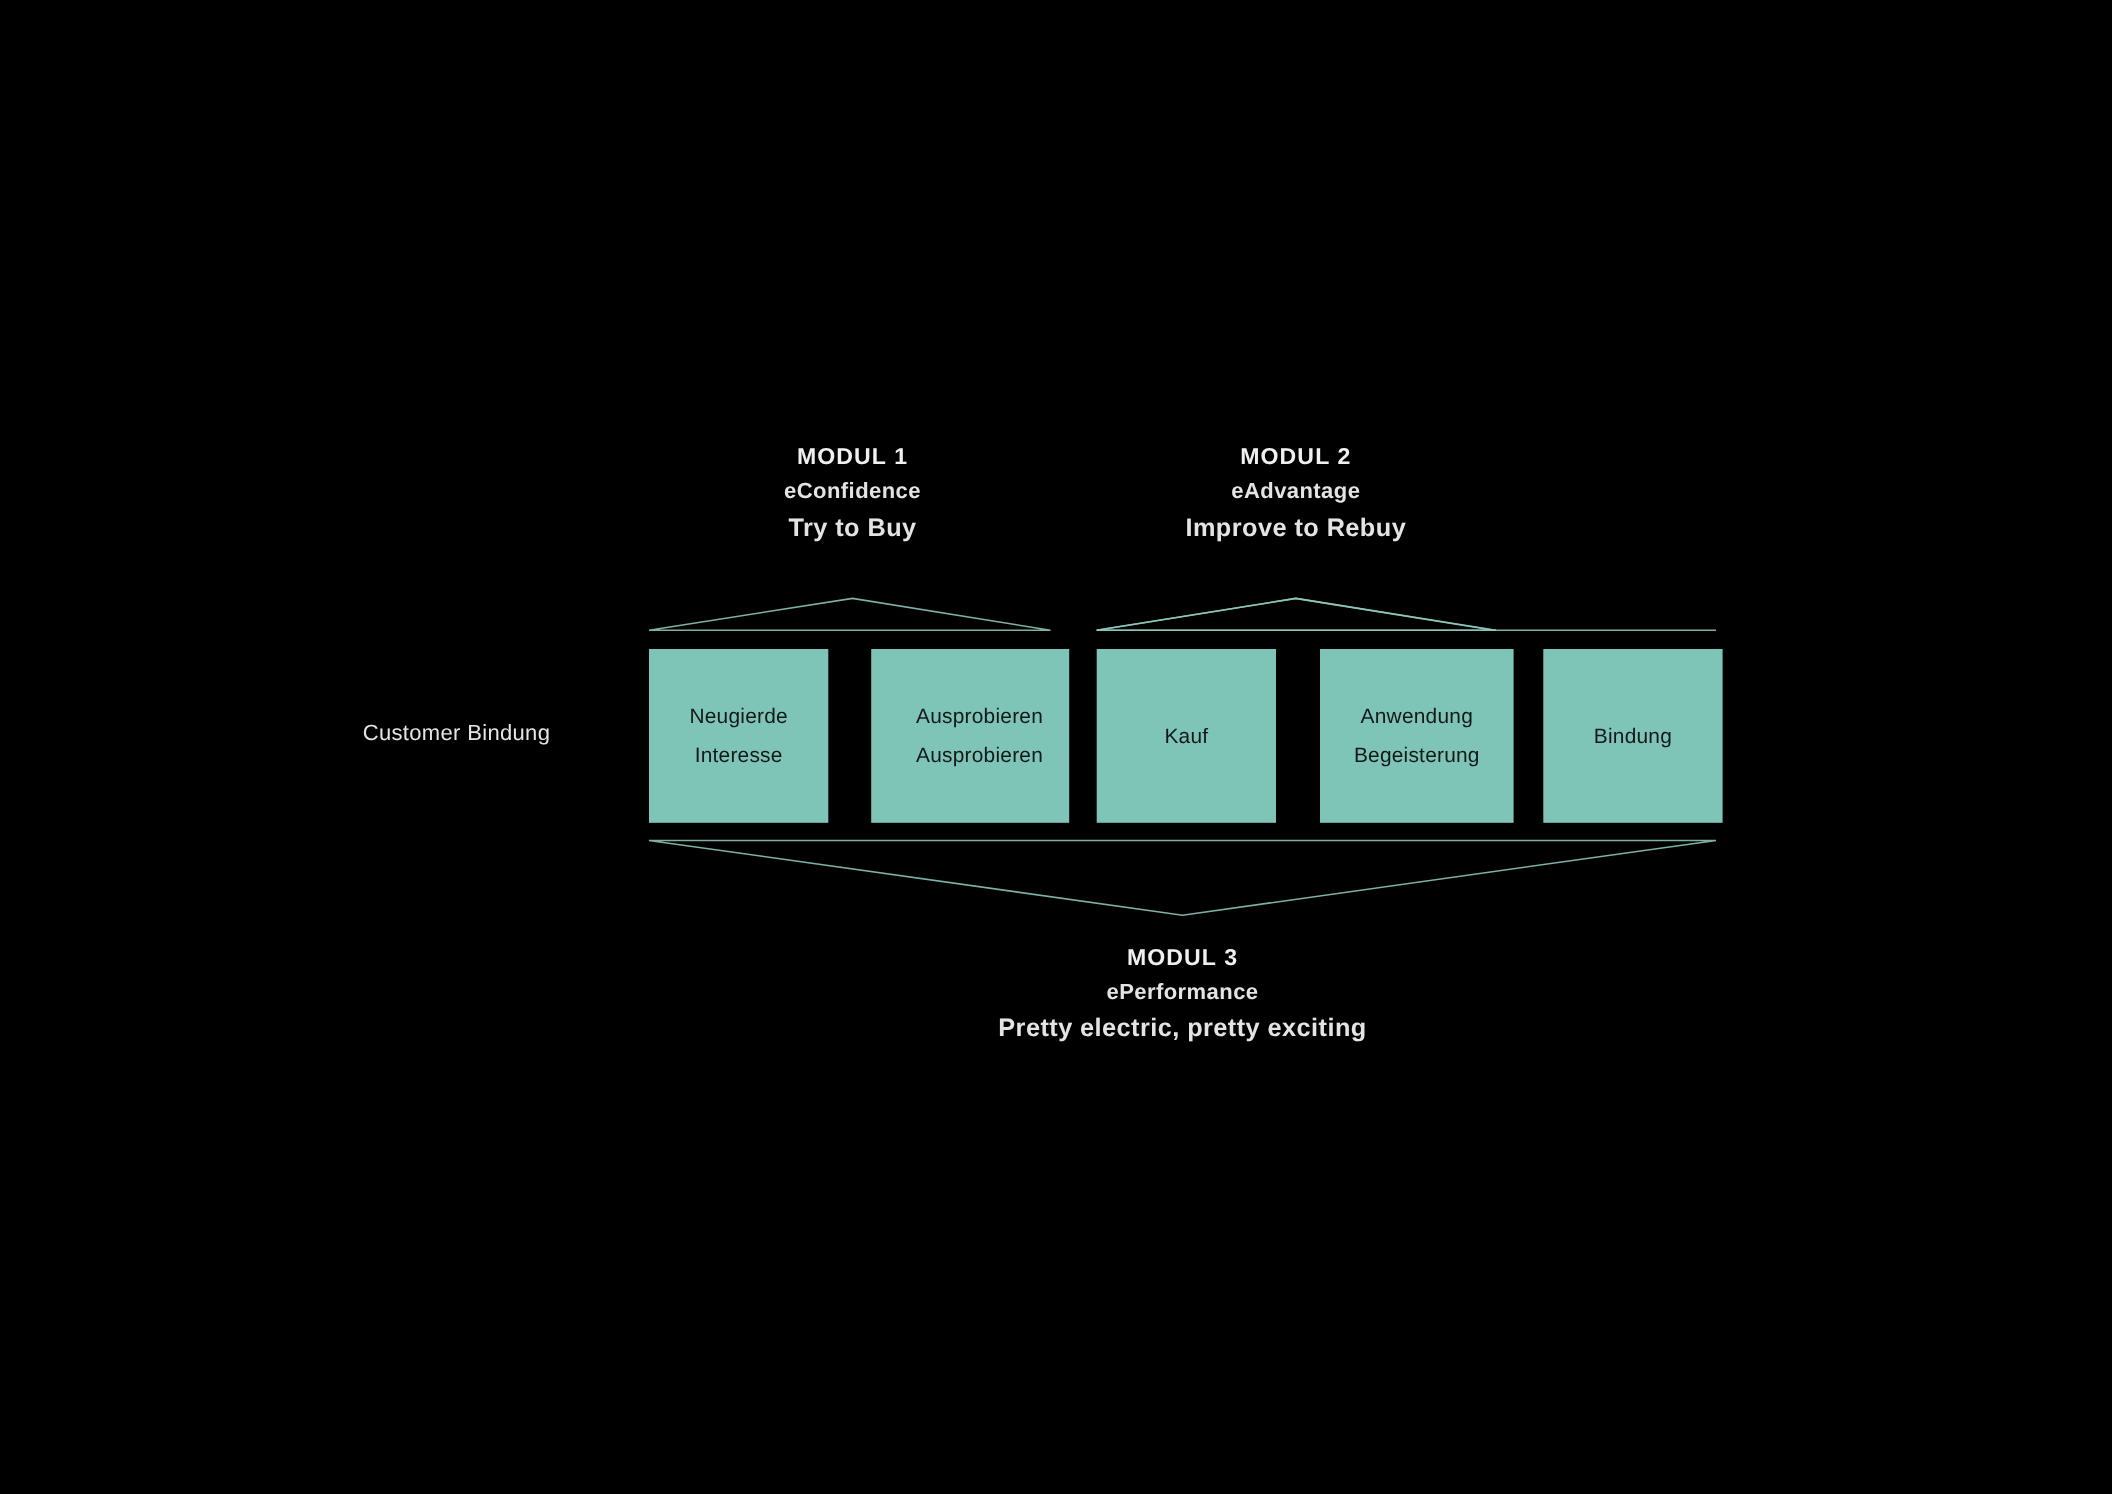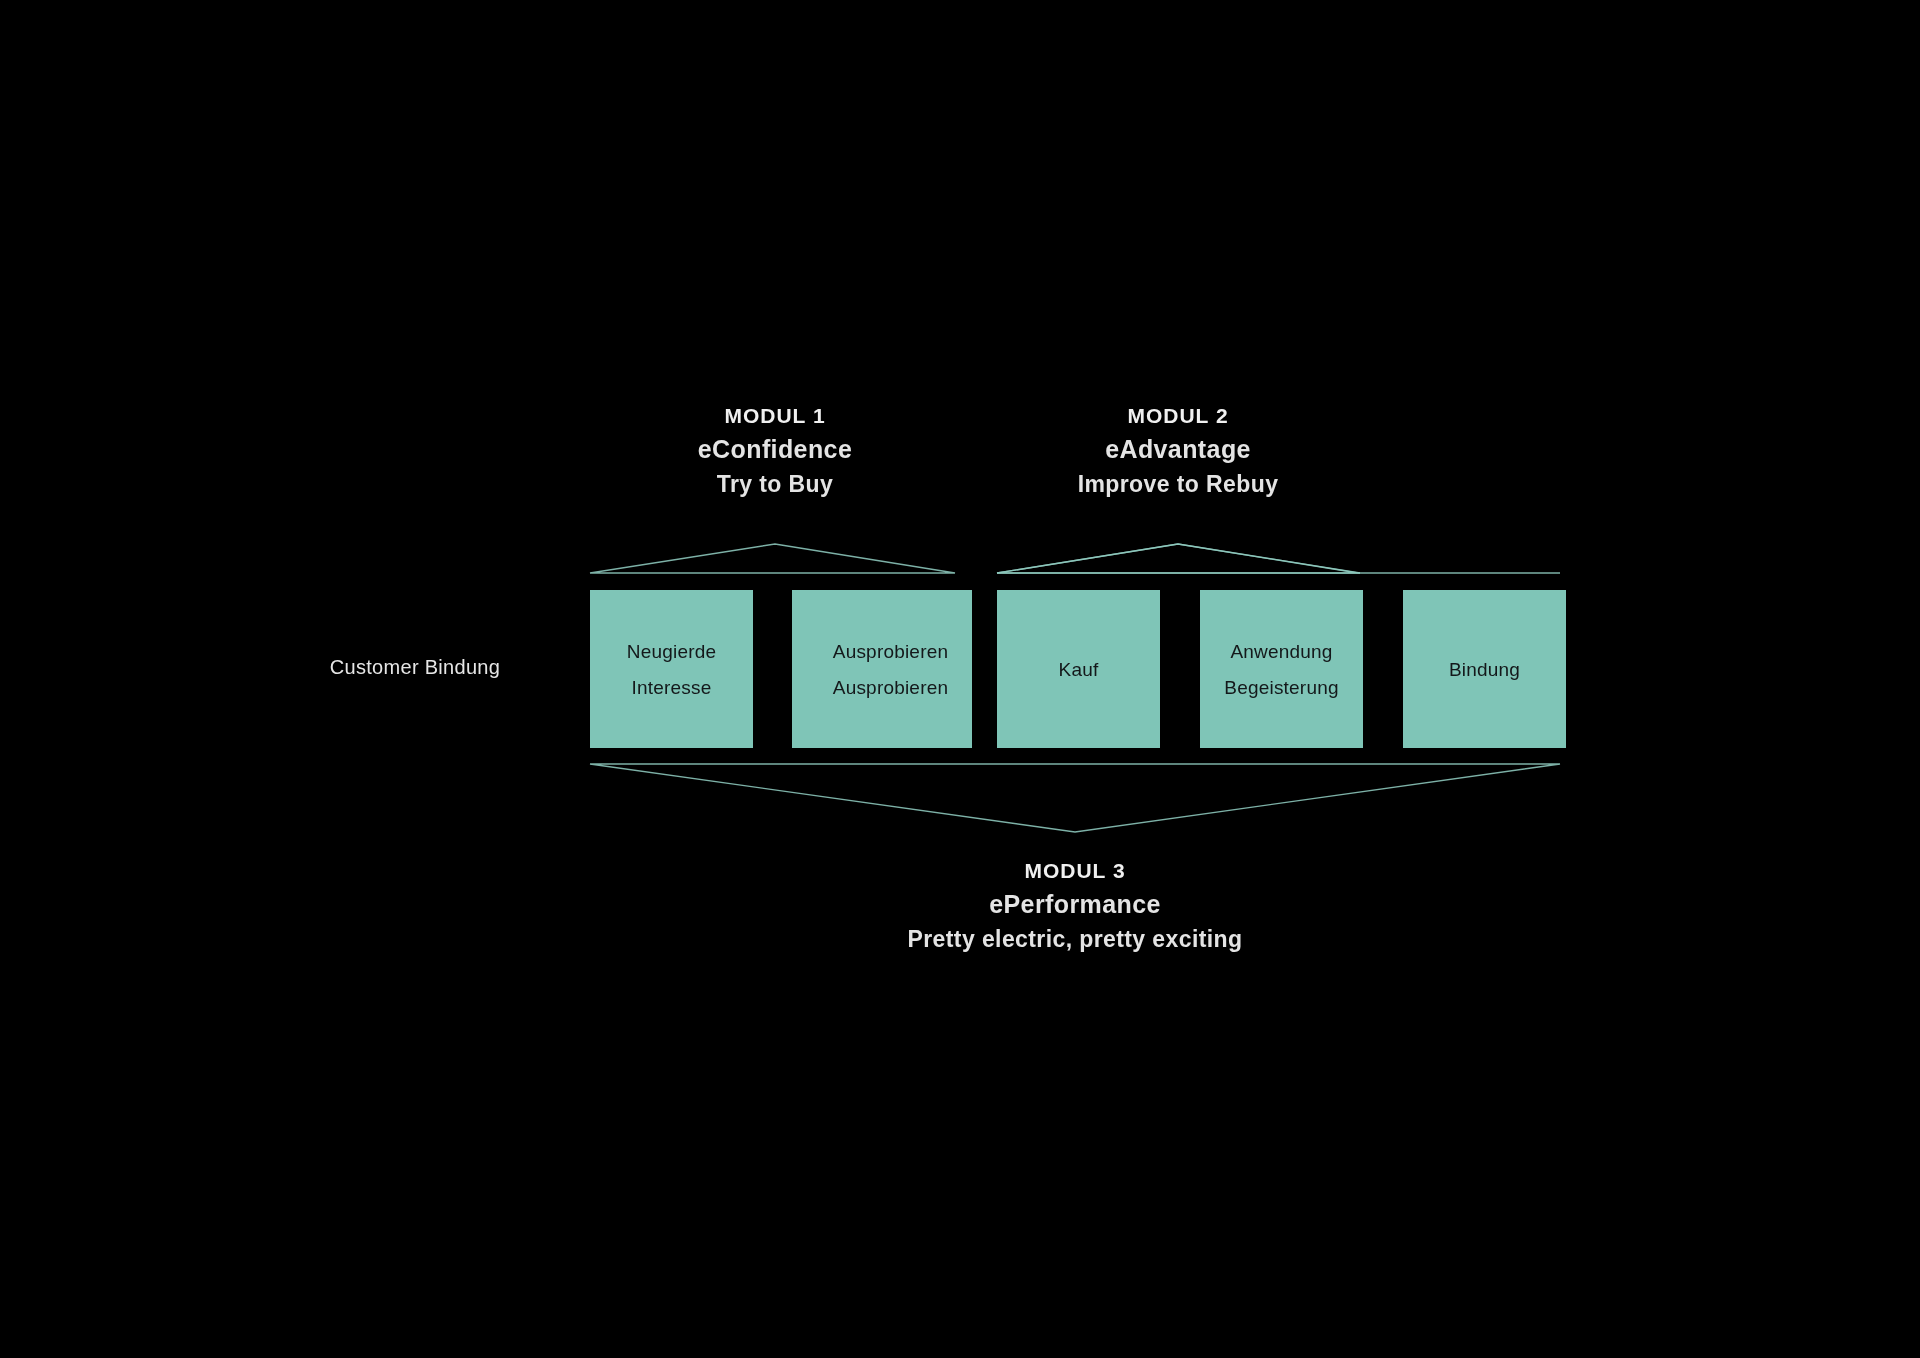--- a/index.html
+++ b/index.html
@@ -34,21 +34,21 @@
     font-weight: bold;
   }
   .module-caption .m-title {
     font-size: 21px;
     color: #f0f0f0;
     letter-spacing: 1.0px;
     margin-bottom: 11px;
     white-space: nowrap;
   }
   .module-caption .m-name {
-    font-size: 25px;
+    font-size: 20px;
     color: #e4e4e4;
     margin-bottom: 11px;
     white-space: nowrap;
   }
   .module-caption .m-tag {
     font-size: 23px;
     color: #e4e4e4;
     white-space: nowrap;
   }
 
@@ -147,21 +147,21 @@
 
     <div class="stage-box" style="left:202px; width:163px;padding-left:17px;">
       <span class="line1">Ausprobieren</span>
       <span class="line2">Ausprobieren</span>
     </div>
 
     <div class="stage-box single" style="left:407px; width:163px;">
       <span class="line1">Kauf</span>
     </div>
 
-    <div class="stage-box" style="left:610px; width:163px;">
+    <div class="stage-box" style="left:610px; width:176px;">
       <span class="line1">Anwendung</span>
       <span class="line2">Begeisterung</span>
     </div>
 
     <div class="stage-box single" style="left:813px; width:163px;">
       <span class="line1">Bindung</span>
     </div>
 
   </div>
 

